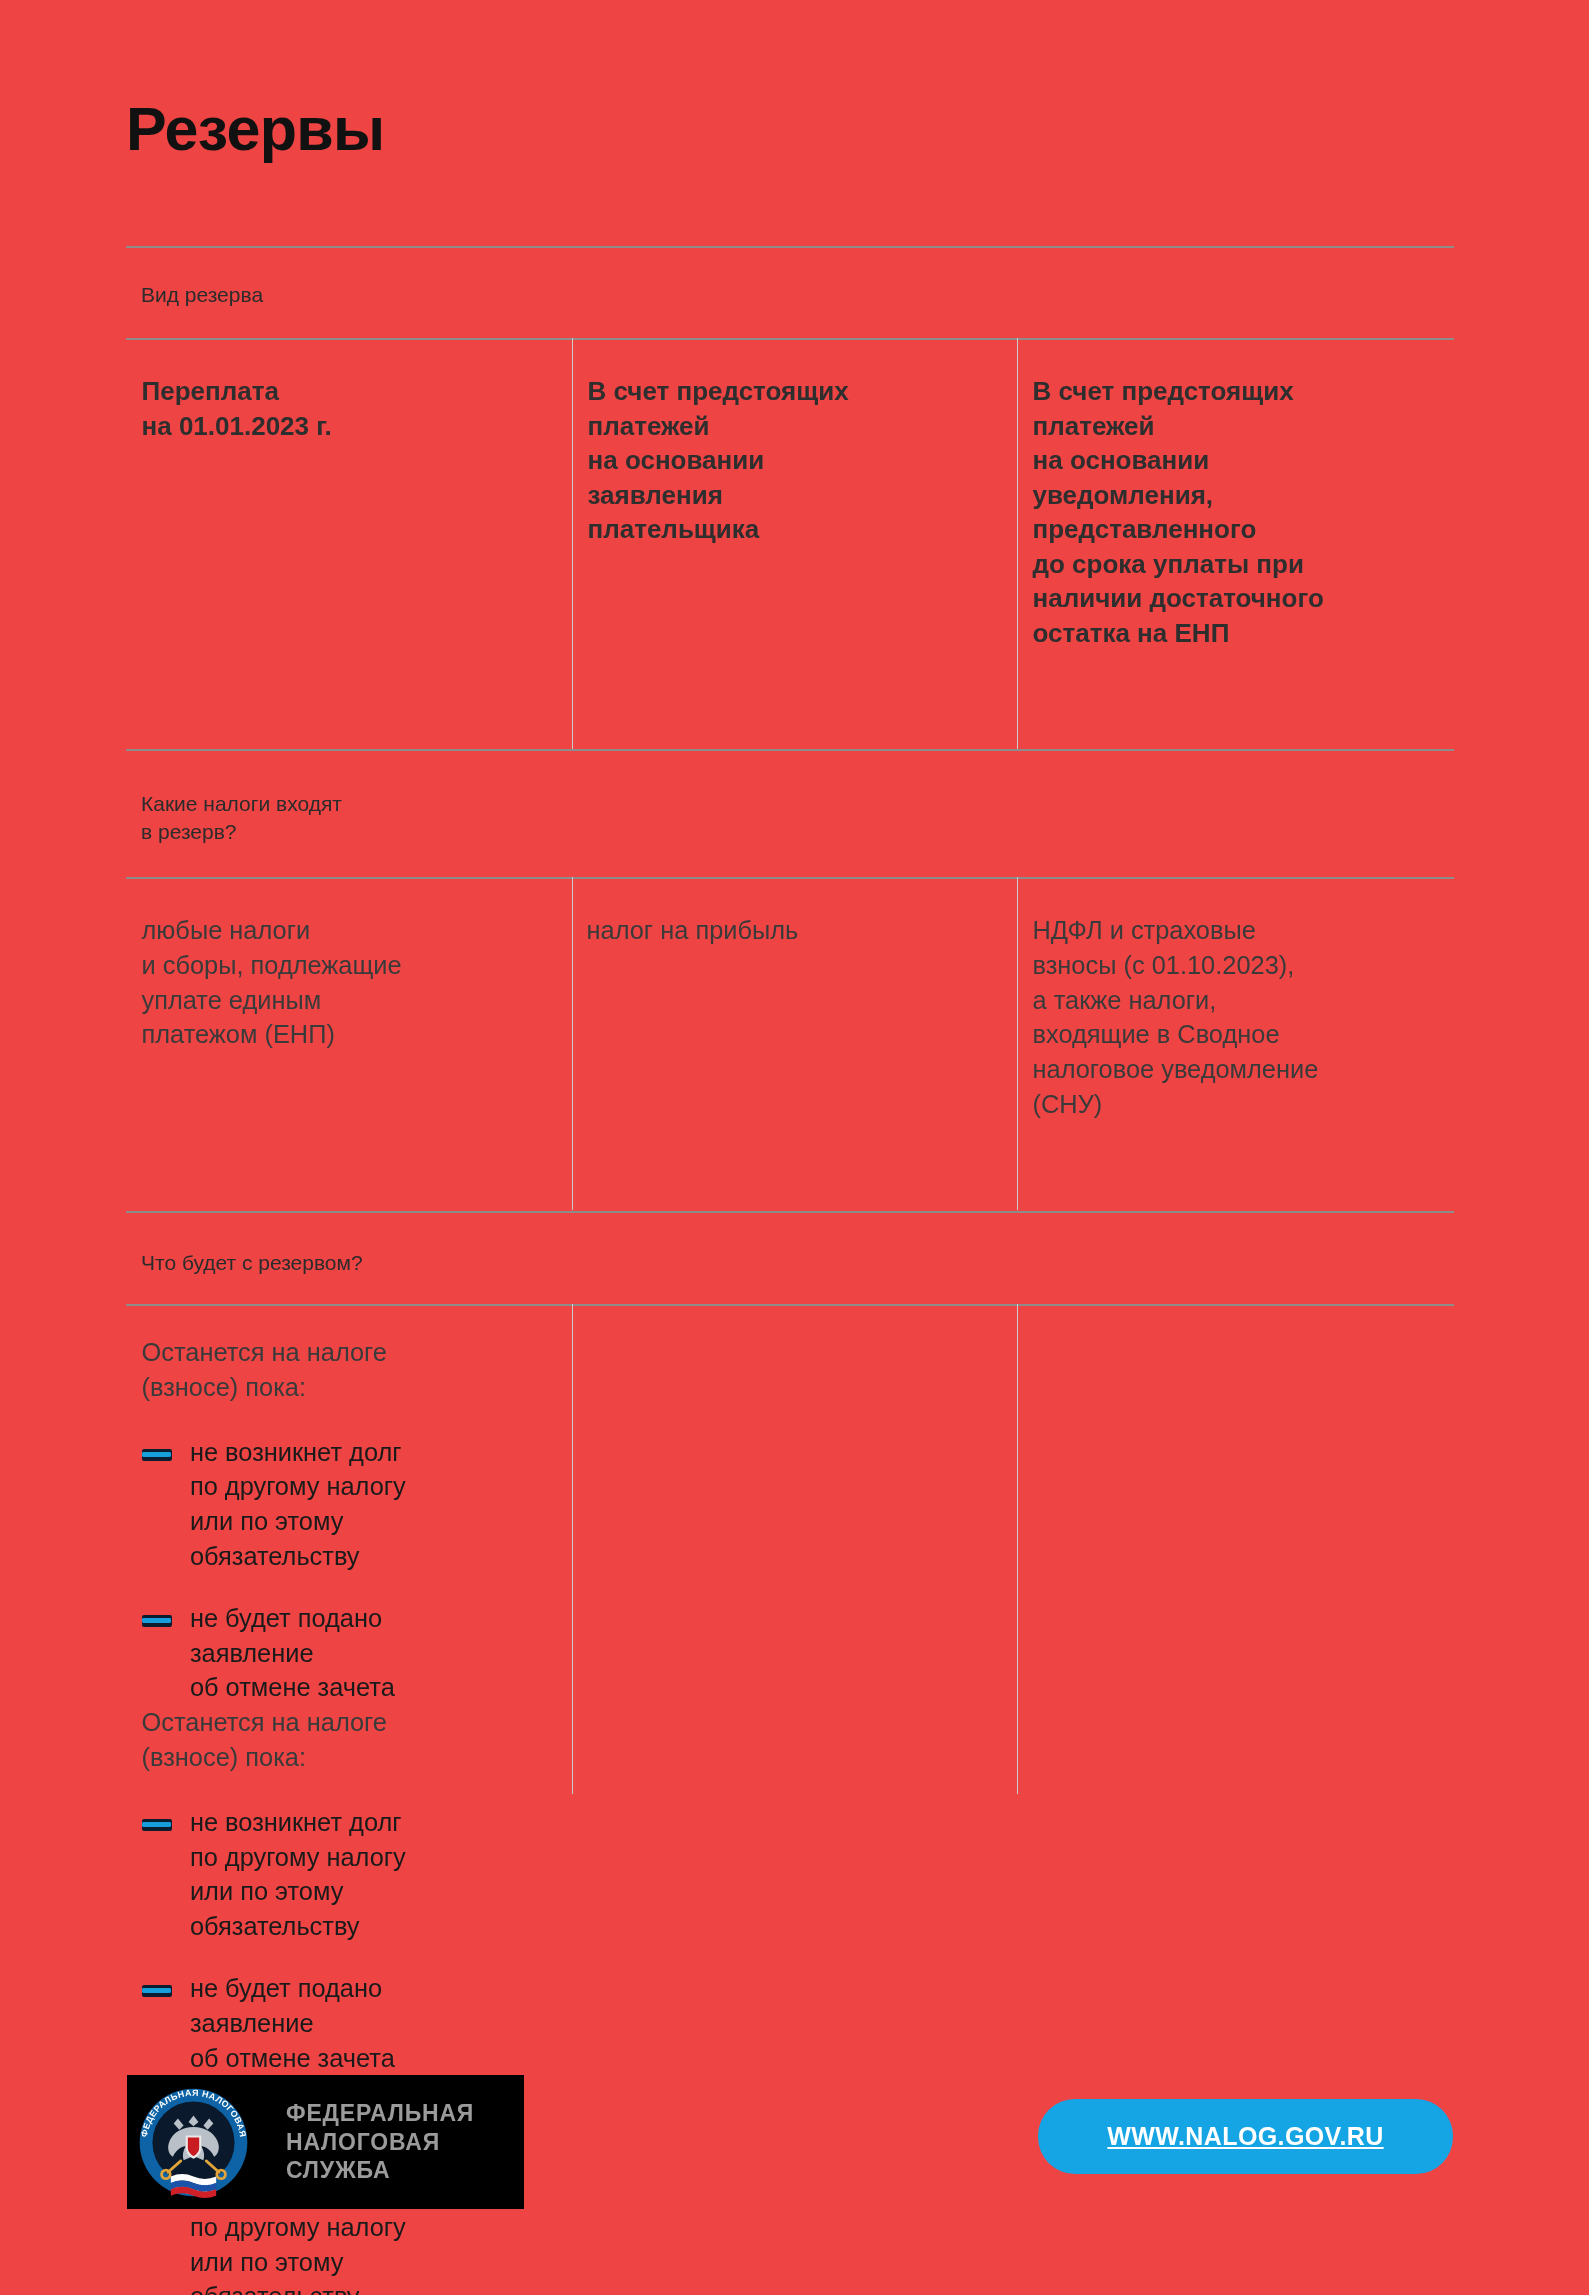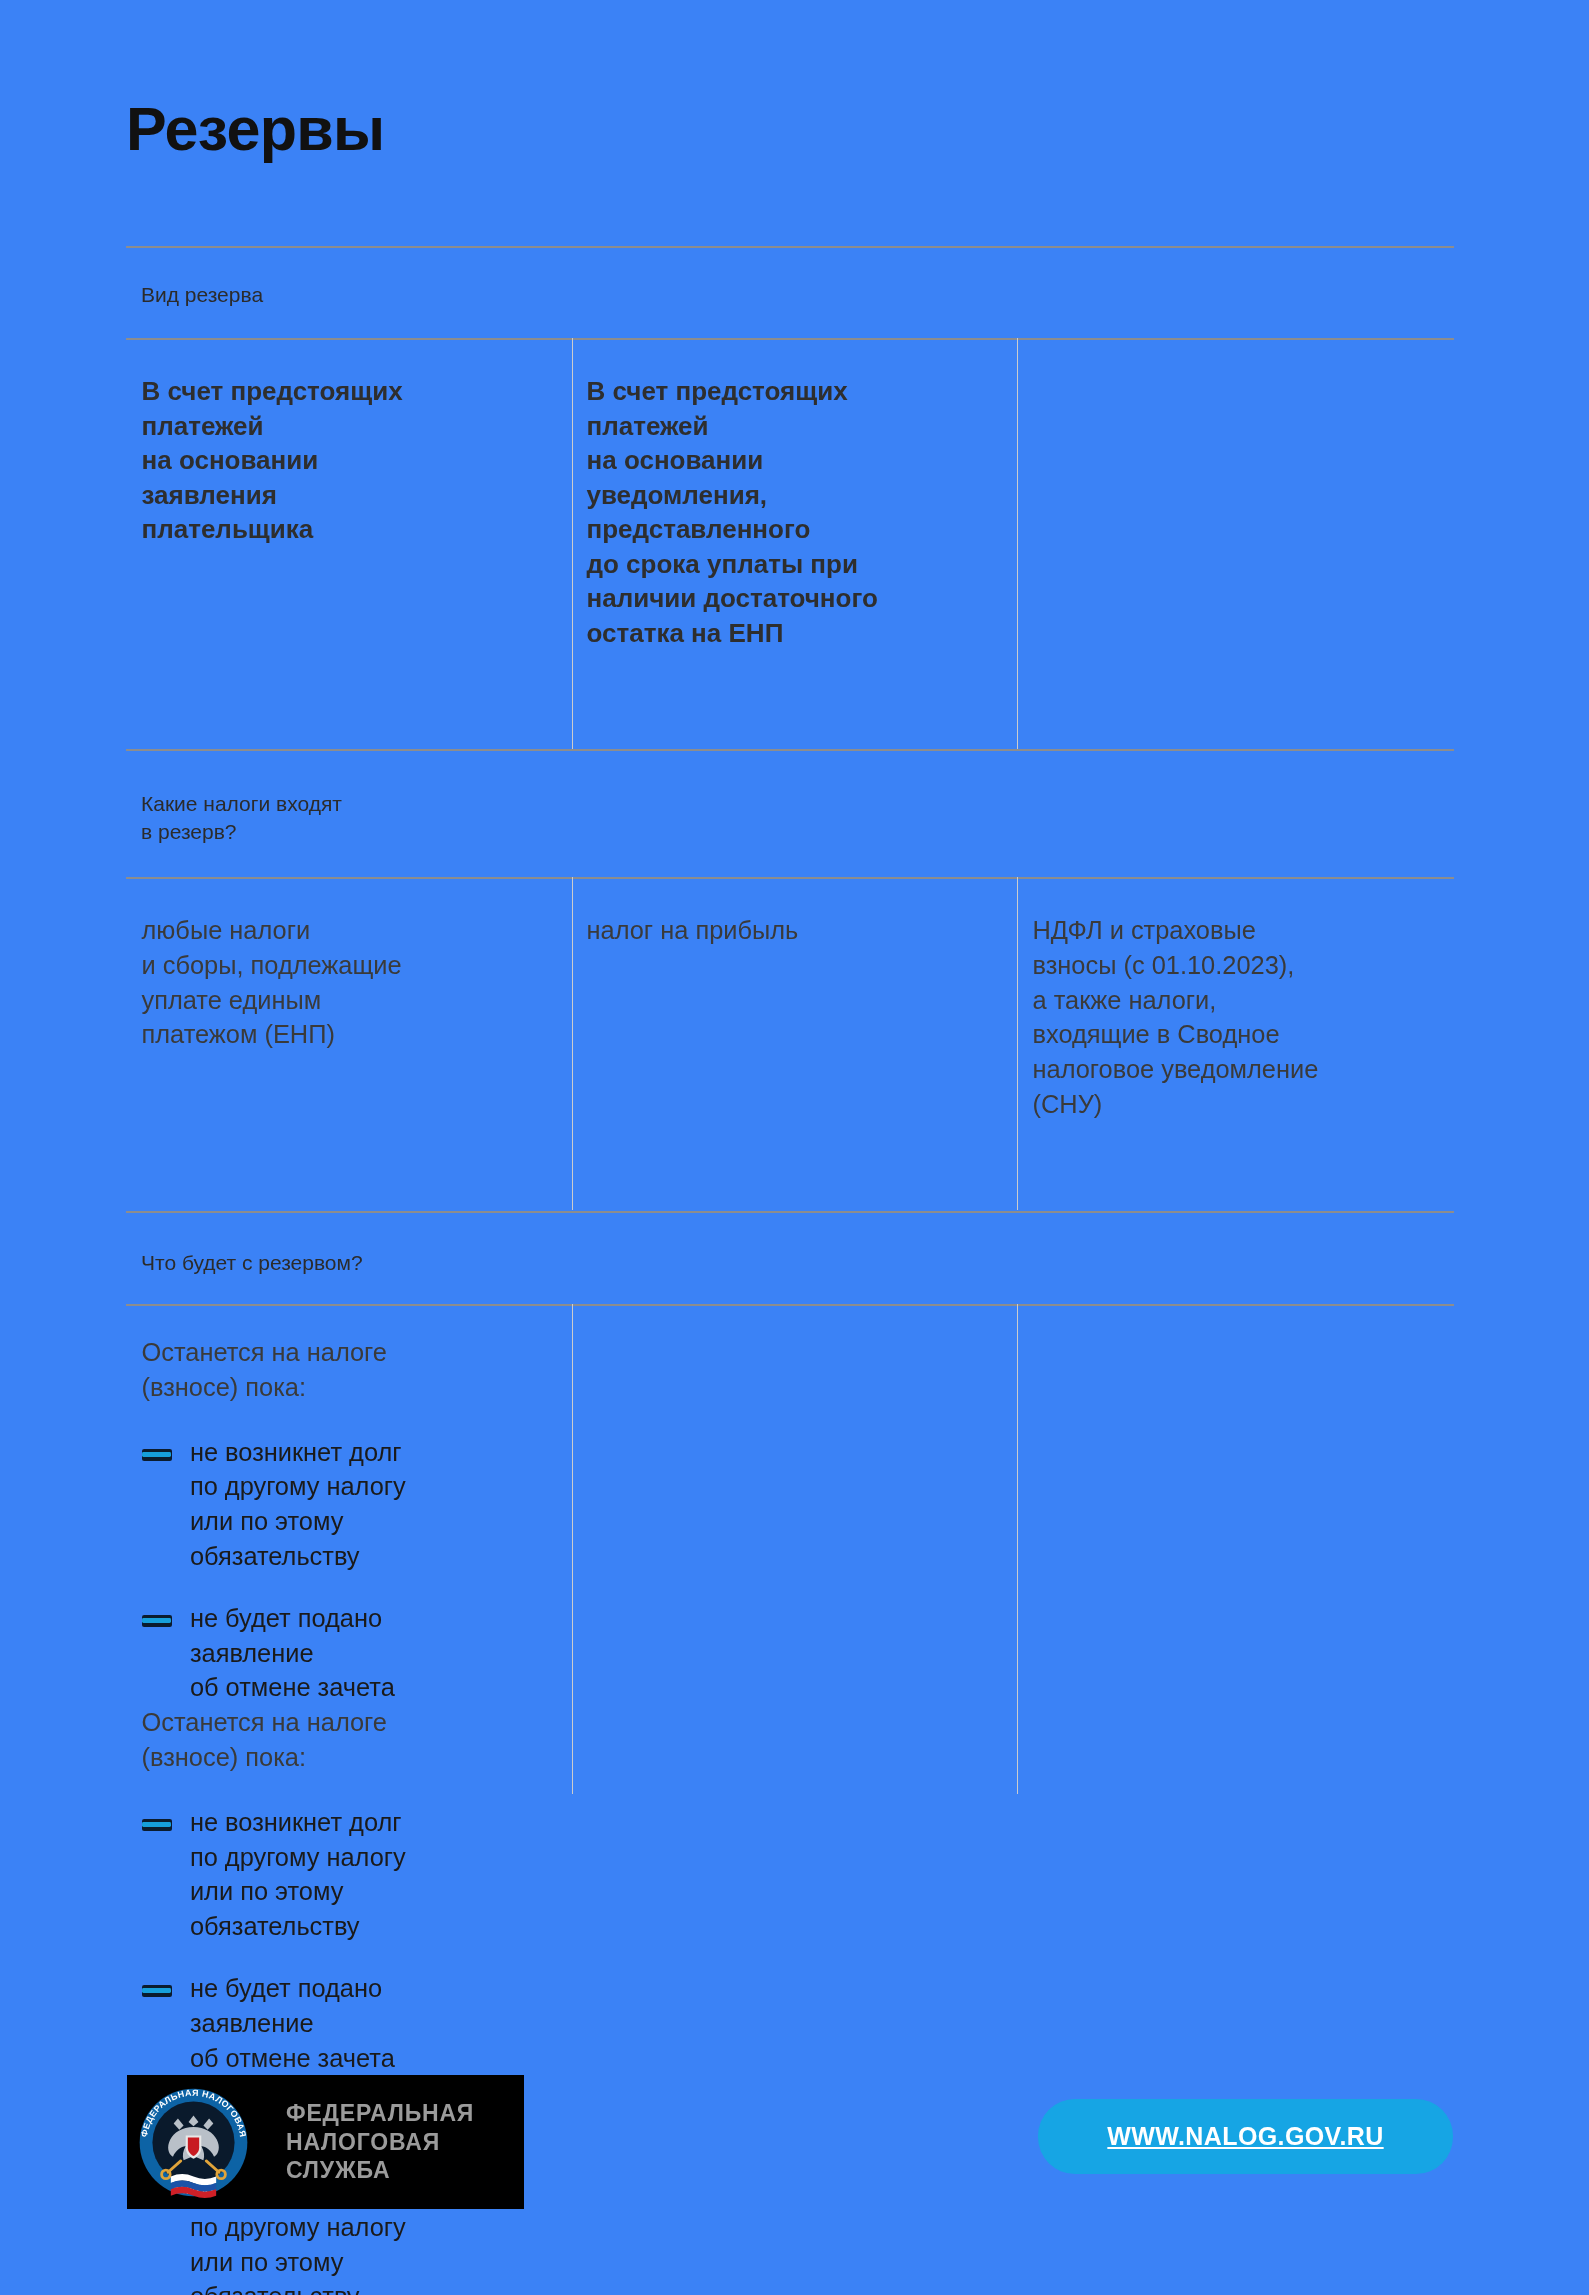--- a/index.html
+++ b/index.html
@@ -14,21 +14,21 @@
   body {
     font-family: "Liberation Sans", "DejaVu Sans", sans-serif;
     color: #3a3a3a;
     -webkit-font-smoothing: antialiased;
   }
 
   .page {
     position: relative;
     width: 1589px;
     height: 2295px;
-    background: #3b82f6;
+    background: #ef4444;
     padding: 0;
     overflow: hidden;
   }
 
   
   .title-wrap {
     position: absolute;
     left: 126px;
     top: 99px;
     width: 1342px;
@@ -201,20 +201,24 @@
     <h1 class="page-title">Резервы</h1>
   </div>
 
   <div class="hrule" style="top:246px;"></div>
 
   <div class="section-label" style="top:281px;">Вид резерва</div>
 
   <div class="hrule" style="top:338px;"></div>
 
   <div class="row" style="top:374px; height:374px;">
+    <div class="col col-1">
+      <div class="hcell">Переплата
+на 01.01.2023 г.</div>
+    </div>
     <div class="col col-2">
       <div class="hcell">В счет предстоящих
 платежей
 на основании
 заявления
 плательщика</div>
     </div>
     <div class="col col-3">
       <div class="hcell">В счет предстоящих
 платежей

